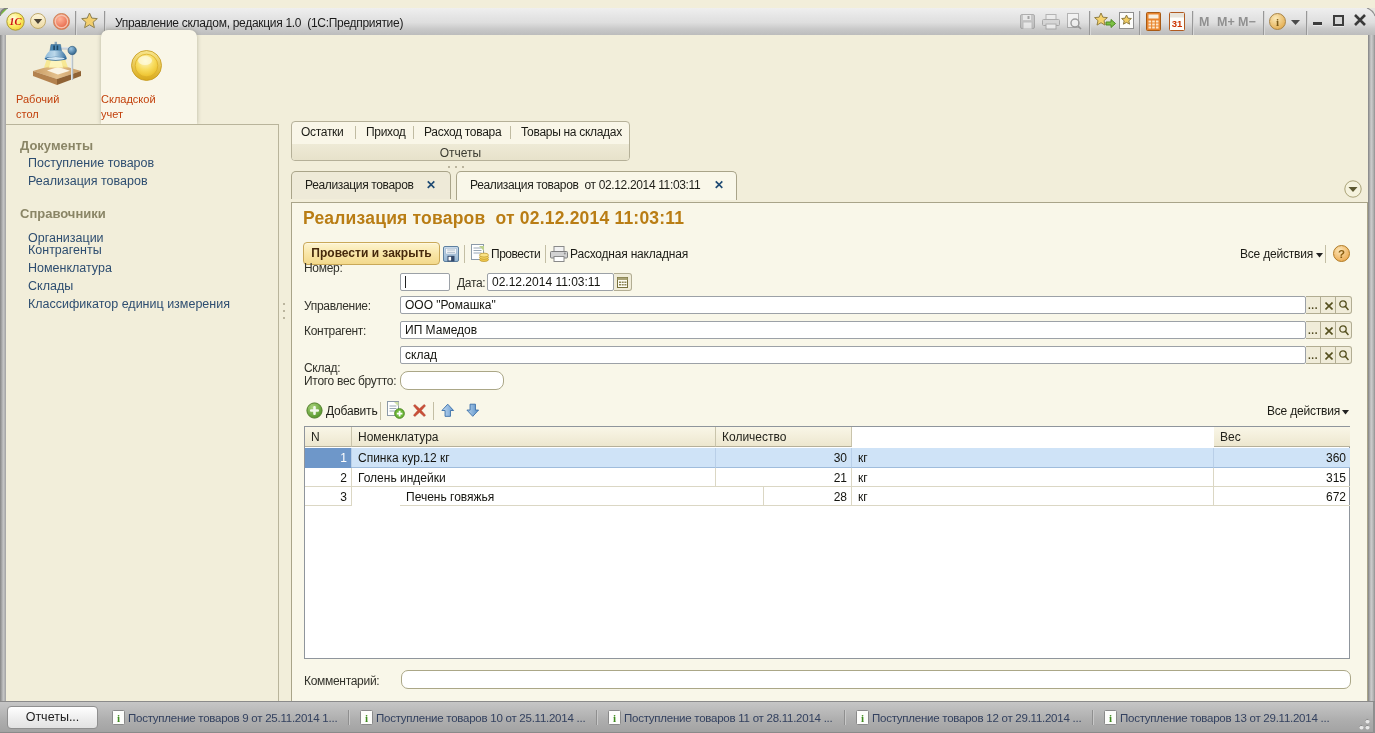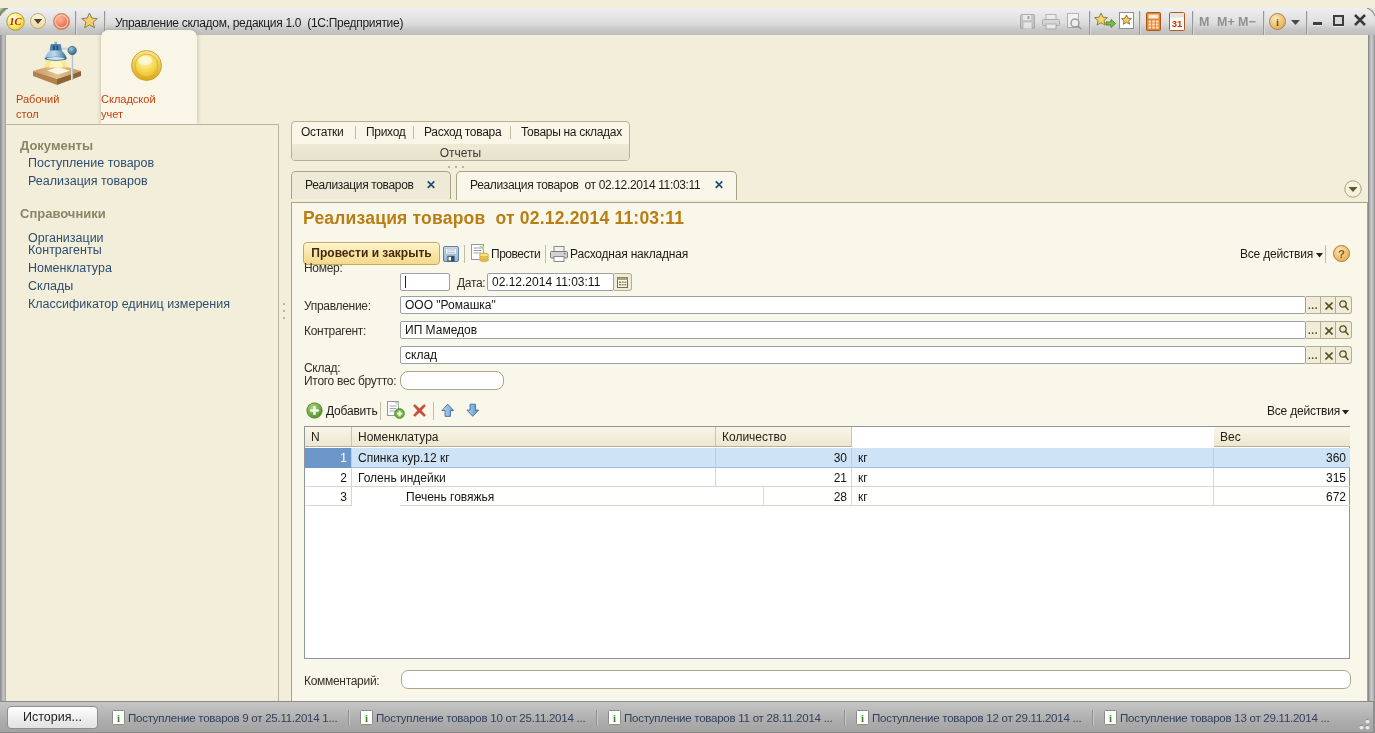--- a/index.html
+++ b/index.html
@@ -508,21 +508,21 @@
     <div class="gc" style="left:411px;top:60px;width:136px;text-align:right;">28</div>
     <div class="gc" style="left:547px;top:60px;width:362px;">кг</div>
     <div class="gc" style="left:909px;top:60px;width:136px;text-align:right;border-right:none;">672</div>
   </div>
 
   <div class="flabel" style="top:471px;">Комментарий:</div>
   <div class="finput" style="left:109px;top:467px;width:950px;height:19px;border-radius:7px;border-color:#aba787;"></div>
 </div>
 
 <div id="statusbar">
-  <div id="histbtn">История...</div>
+  <div id="histbtn">Отчеты...</div>
   <svg class="hico" style="left:112px;" width="13" height="15">
       <rect x="0.5" y="0.5" width="12" height="14" rx="1" fill="#fdfdfb" stroke="#8a8a8a"></rect>
       <text x="6.5" y="11.5" font-size="11" font-weight="bold" font-family="Liberation Serif" fill="#3f8a1e" text-anchor="middle">i</text>
     </svg>
   <div class="hist-item" style="left:128px;">Поступление товаров 9 от 25.11.2014 1...</div>
   <div class="hsep" style="left:348px;"></div>
   <svg class="hico" style="left:360px;" width="13" height="15">
       <rect x="0.5" y="0.5" width="12" height="14" rx="1" fill="#fdfdfb" stroke="#8a8a8a"></rect>
       <text x="6.5" y="11.5" font-size="11" font-weight="bold" font-family="Liberation Serif" fill="#3f8a1e" text-anchor="middle">i</text>
     </svg>

